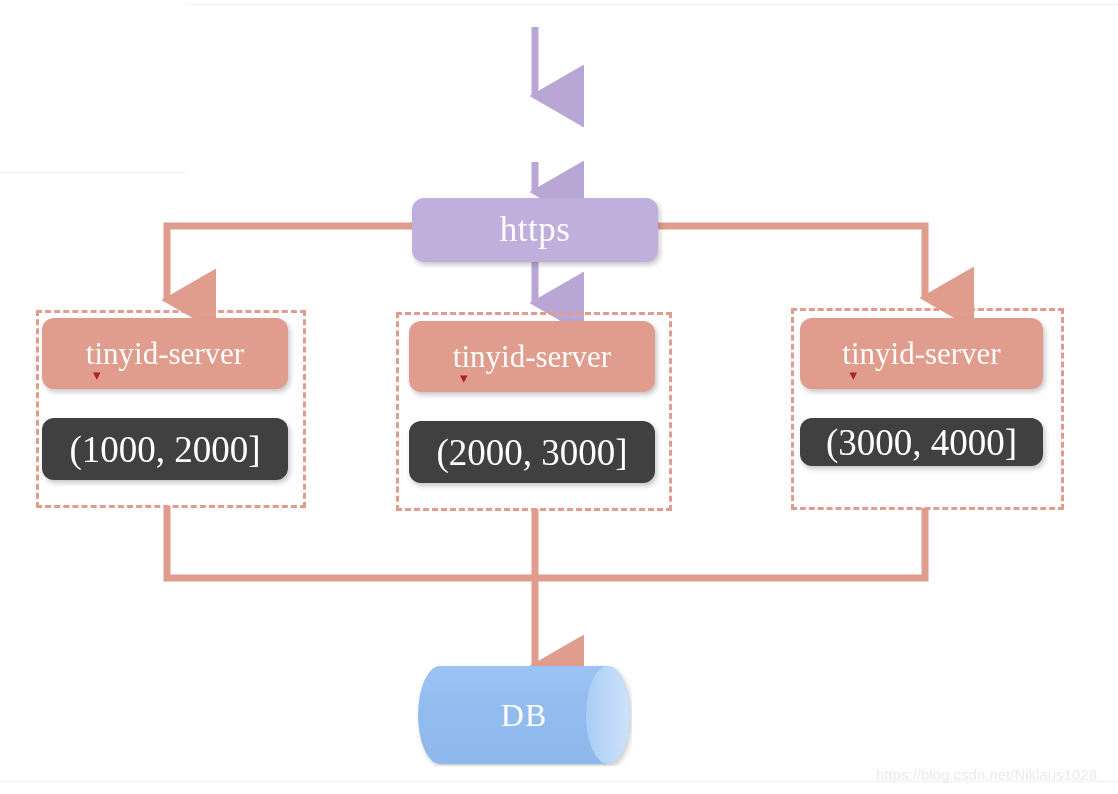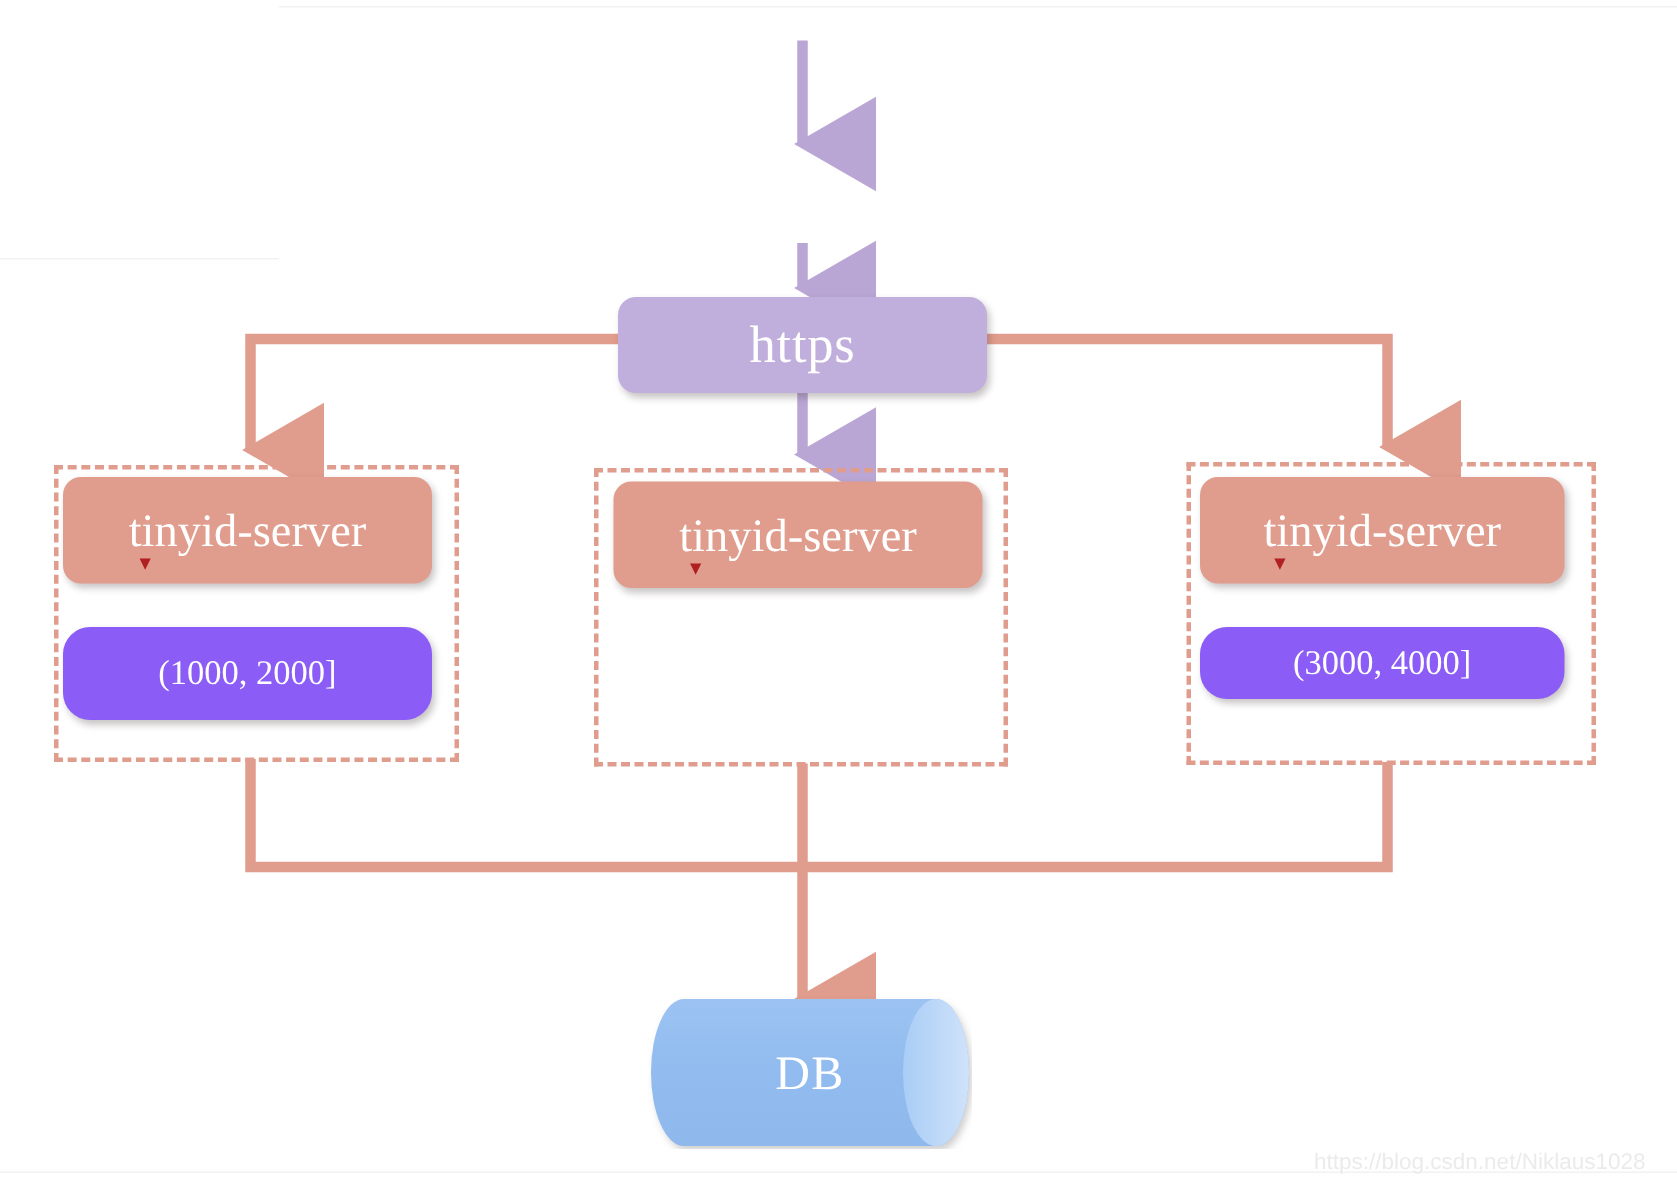--- a/index.html
+++ b/index.html
@@ -40,23 +40,22 @@
   .node-purple {
     background: #c0aedc;
     font-size: 35px;
     letter-spacing: 0.5px;
   }
   .node-salmon {
     background: #e09c8d;
     font-size: 31px;
   }
   .node-blue {
-    background: #8b5cf6;
-    font-size: 23px;
-    border-radius: 18px;
+    background: #404040;
+    font-size: 37px;
   }
   .group-box {
     position: absolute;
     box-sizing: border-box;
     border: 3px dashed #e09c8d;
     background: transparent;
   }
   .label-wrap {
     position: relative;
     display: inline-block;
@@ -171,33 +170,36 @@
     <span>(1000, 2000]</span>
   </div>
 
   <div class="group-box" style="left:396px; top:312px; width:276px; height:199px;"></div>
   <div class="node node-salmon" style="left:409px; top:321px; width:246px; height:71px;">
     <span class="label-wrap">
       <span>tinyid-server</span>
       <span class="squiggle">▾</span>
     </span>
   </div>
+  <div class="node node-blue" style="left:409px; top:421px; width:246px; height:62px;">
+    <span>(2000, 3000]</span>
+  </div>
 
   <div class="group-box" style="left:791px; top:308px; width:273px; height:202px;"></div>
   <div class="node node-salmon" style="left:800px; top:318px; width:243px; height:71px;">
     <span class="label-wrap">
       <span>tinyid-server</span>
       <span class="squiggle">▾</span>
     </span>
   </div>
   <div class="node node-blue" style="left:800px; top:418px; width:243px; height:48px;">
     <span>(3000, 4000]</span>
   </div>
 
-  <div class="db-cylinder" style="left:432px; top:664px; width:216px; height:102px;">
+  <div class="db-cylinder" style="left:416px; top:664px; width:216px; height:102px;">
     <svg width="216" height="102" viewBox="0 0 216 102" xmlns="http://www.w3.org/2000/svg">
       <defs>
         <linearGradient id="cylBody" x1="0" y1="0" x2="0" y2="1">
           <stop offset="0%" stop-color="#9cc3f2"></stop>
           <stop offset="45%" stop-color="#92bcef"></stop>
           <stop offset="100%" stop-color="#8fb9ec"></stop>
         </linearGradient>
         <linearGradient id="cylCap" x1="0" y1="0" x2="1" y2="0">
           <stop offset="0%" stop-color="#a9cdf5"></stop>
           <stop offset="100%" stop-color="#cfe2fa"></stop>

